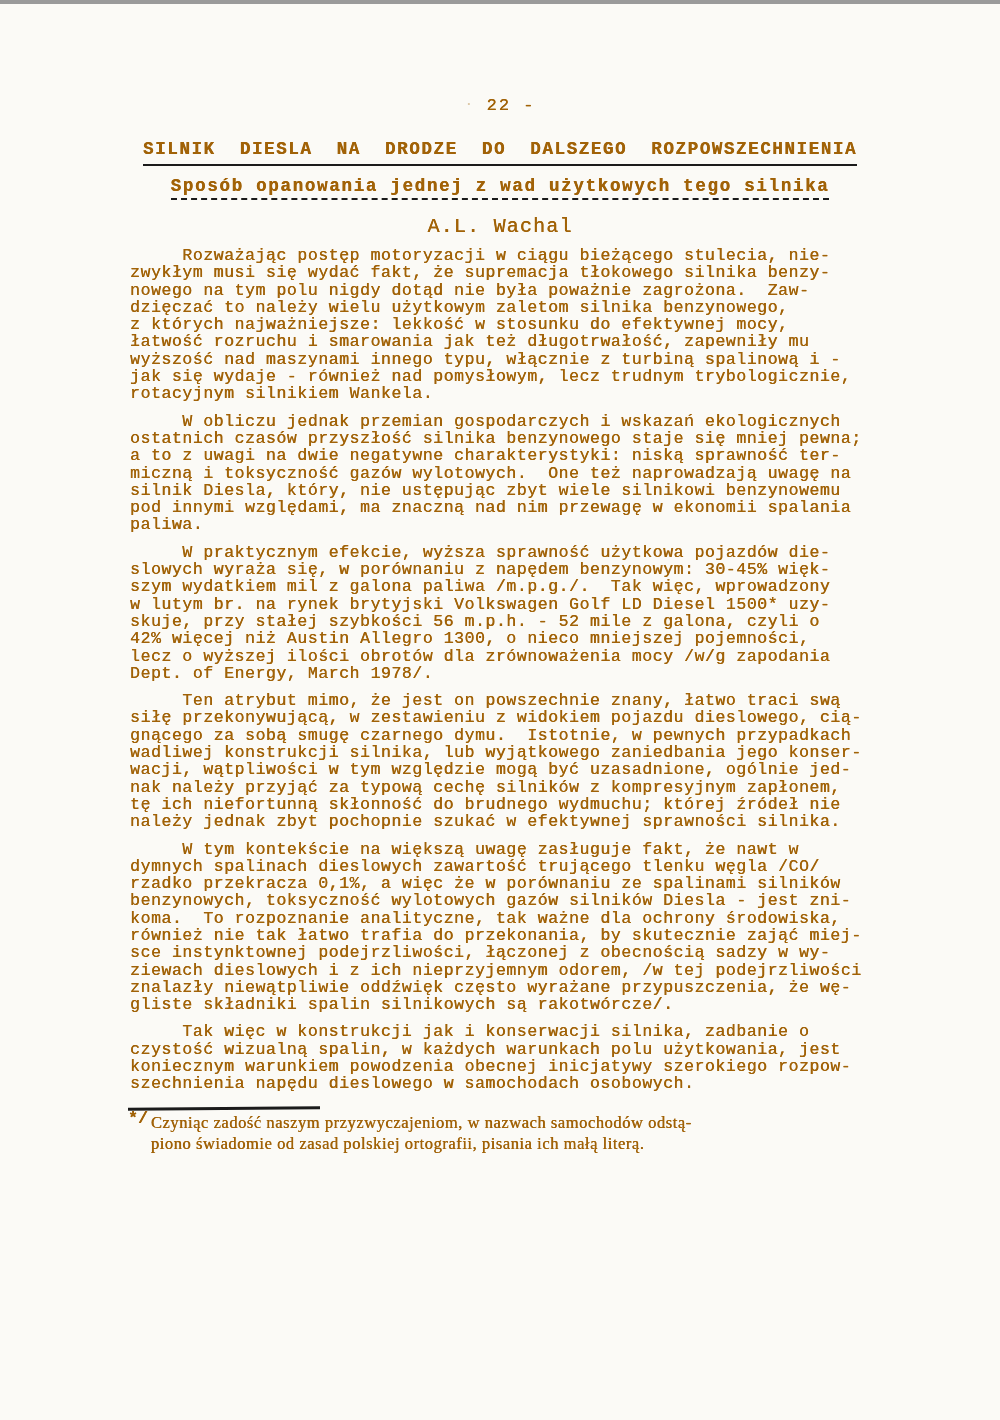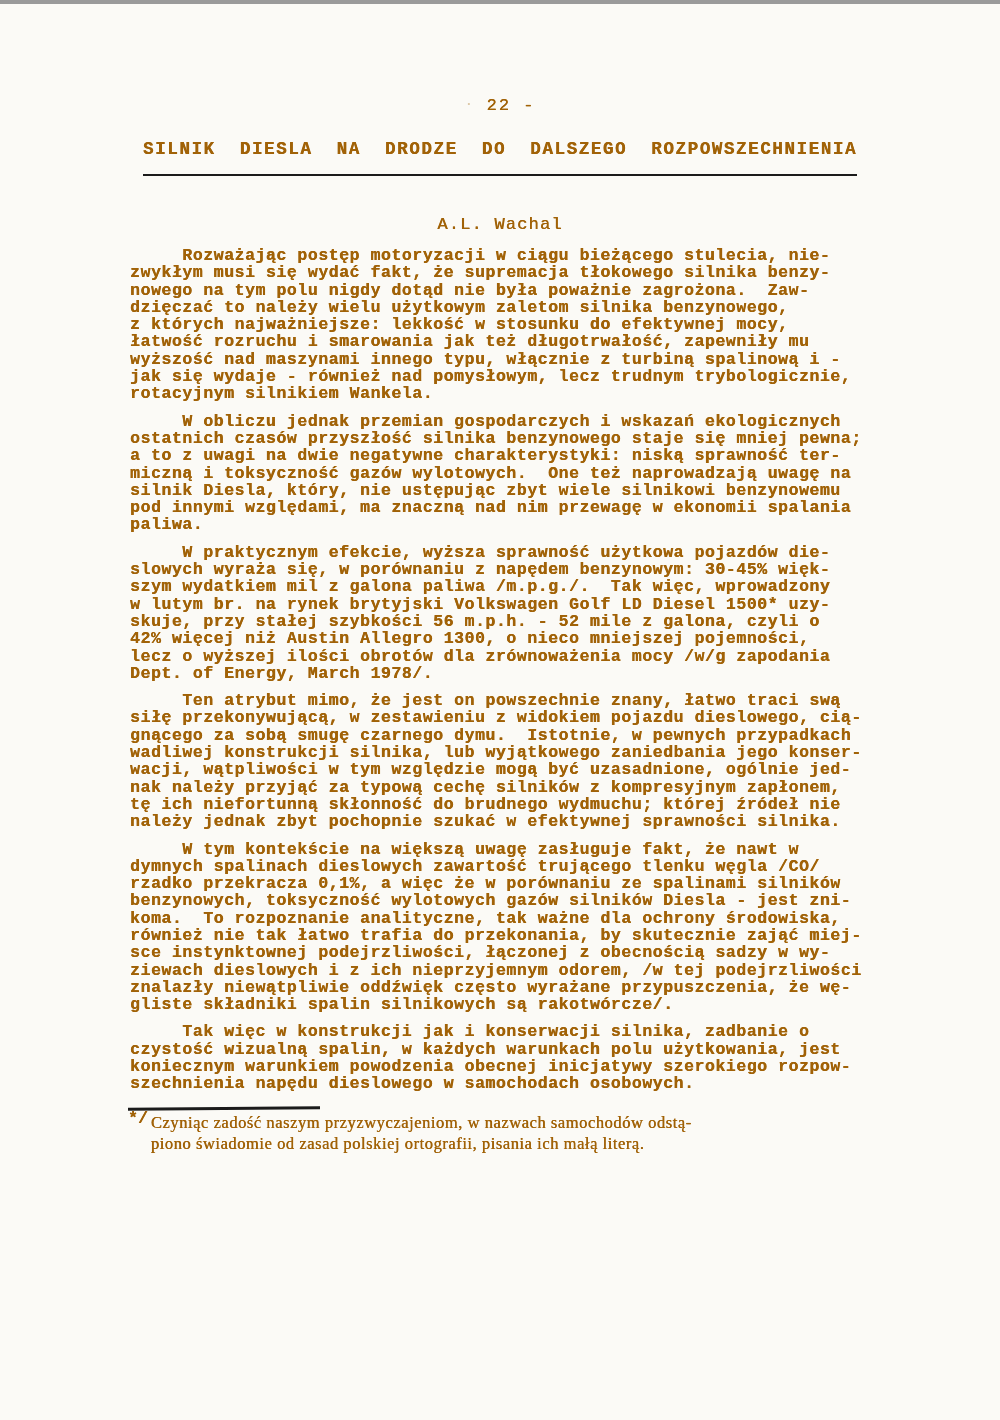--- a/index.html
+++ b/index.html
@@ -21,41 +21,41 @@
     white-space:pre;
   }
   .faint-mark { opacity:.32; margin-right:12px; font-size:13px; vertical-align:2px; }
 
   .title-row { position:absolute; top:135px; left:0; right:0; text-align:center; }
   .title-row .u {
     display:inline-block;
     font-size:17.5px; font-weight:bold; letter-spacing:1.6px;
     white-space:pre;
     border-bottom:2.5px solid #1b1b1b;
-    padding-bottom:15px;
+    padding-bottom:5px;
   }
 
   .subtitle-row { position:absolute; top:172px; left:0; right:0; text-align:center; }
   .subtitle-row .u {
     display:inline-block;
     font-size:17.5px; font-weight:bold; letter-spacing:1.7px;
     white-space:pre;
     border-bottom:2.5px dashed #1b1b1b;
     padding-bottom:2px;
   }
 
   .author-row {
     position:absolute; top:211px; left:0; right:0;
     text-align:center;
-    font-size:17px; letter-spacing:1.2px;
+    font-size:20px; letter-spacing:1.2px;
   }
 
   .article-body {
     position:absolute; top:243px; left:130px; width:760px;
-    font-size:16.5px; line-height:17.3px; letter-spacing:0.55px;font-weight:bold;
+    font-size:16.5px; line-height:17.3px; letter-spacing:0.55px;
   }
   .article-body p {
     margin:10px 0 0 0;
     white-space:pre;
   }
   .article-body p:first-child { margin-top:0; }
 
   .footnote {
     position:absolute; top:1103px; left:128px; width:790px;
     font-size:16.5px; line-height:20.5px; letter-spacing:0.55px;
@@ -80,20 +80,23 @@
 <body>
 
 <div class="page">
 
   <div class="pagenum-row ink"><span class="faint-mark">·</span><span>22 -</span></div>
 
   <div class="title-row ink">
     <span class="u">SILNIK  DIESLA  NA  DRODZE  DO  DALSZEGO  ROZPOWSZECHNIENIA</span>
   </div>
 
+  <div class="subtitle-row ink">
+    <span class="u">Sposób opanowania jednej z wad użytkowych tego silnika</span>
+  </div>
 
   <div class="author-row ink">A.L. Wachal</div>
 
   <div class="article-body ink">
     <p>     Rozważając postęp motoryzacji w ciągu bieżącego stulecia, nie-
 zwykłym musi się wydać fakt, że supremacja tłokowego silnika benzy-
 nowego na tym polu nigdy dotąd nie była poważnie zagrożona.  Zaw-
 dzięczać to należy wielu użytkowym zaletom silnika benzynowego,
 z których najważniejsze: lekkość w stosunku do efektywnej mocy,
 łatwość rozruchu i smarowania jak też długotrwałość, zapewniły mu

